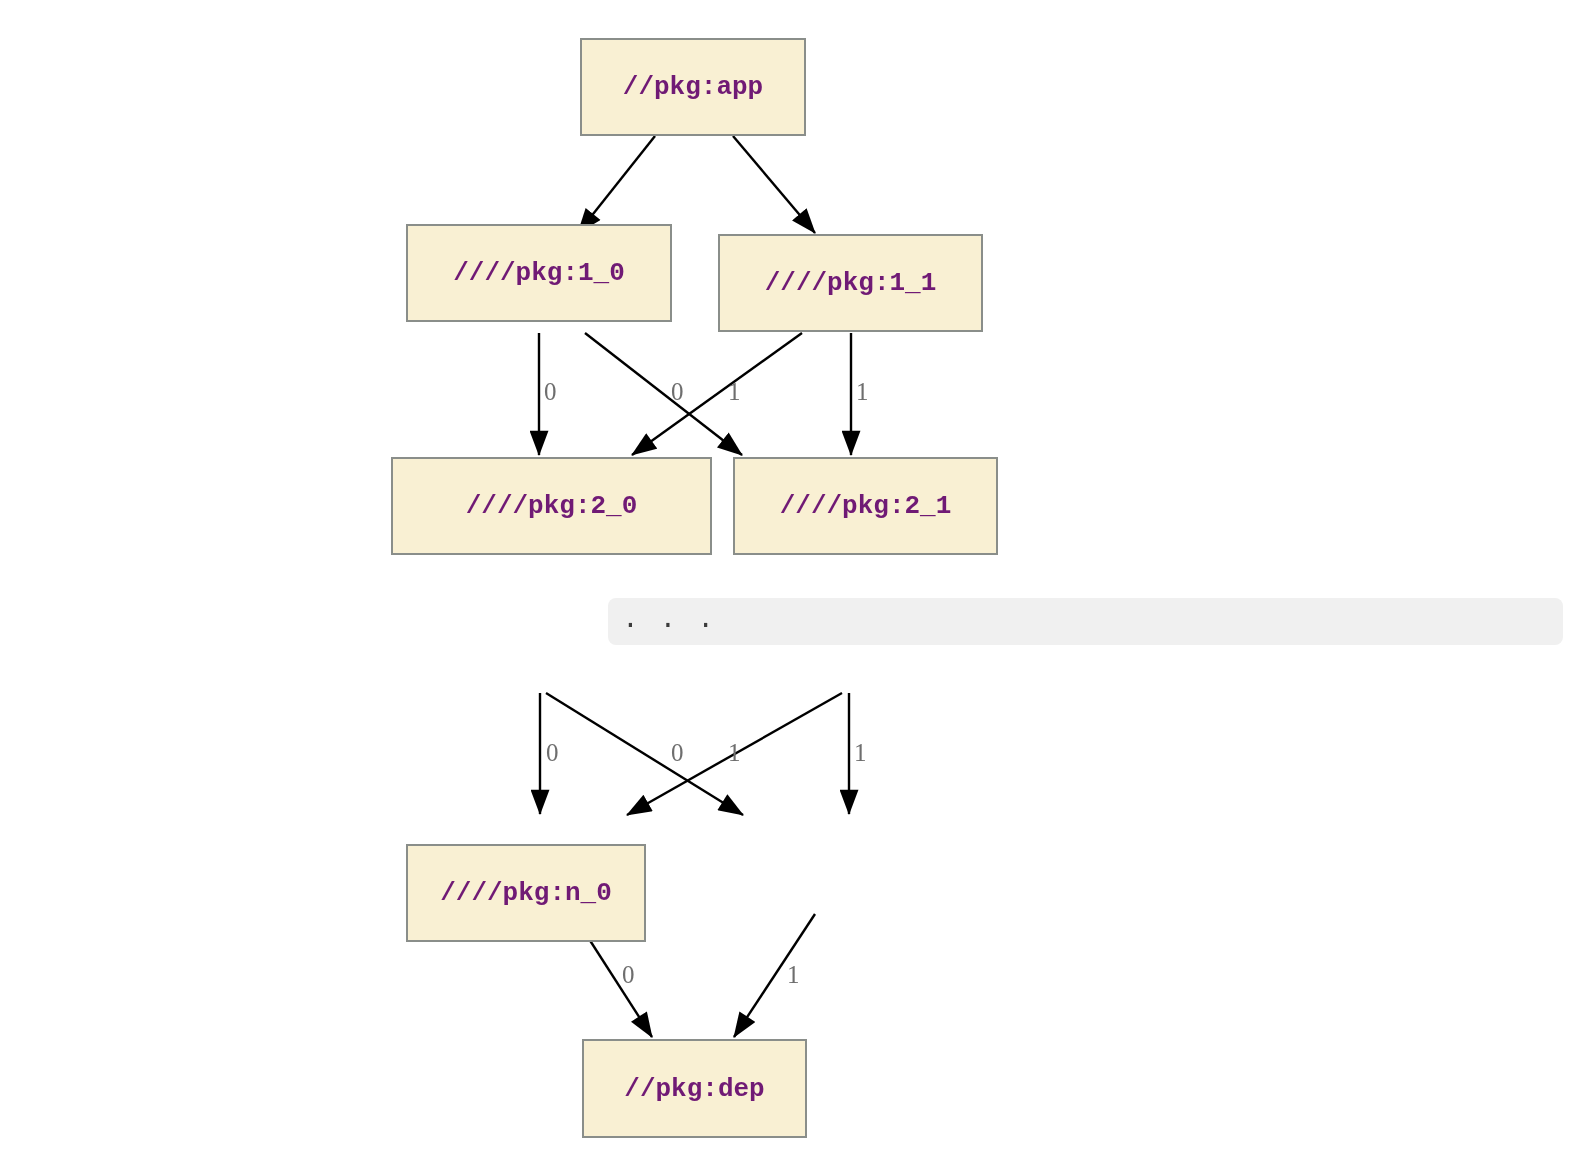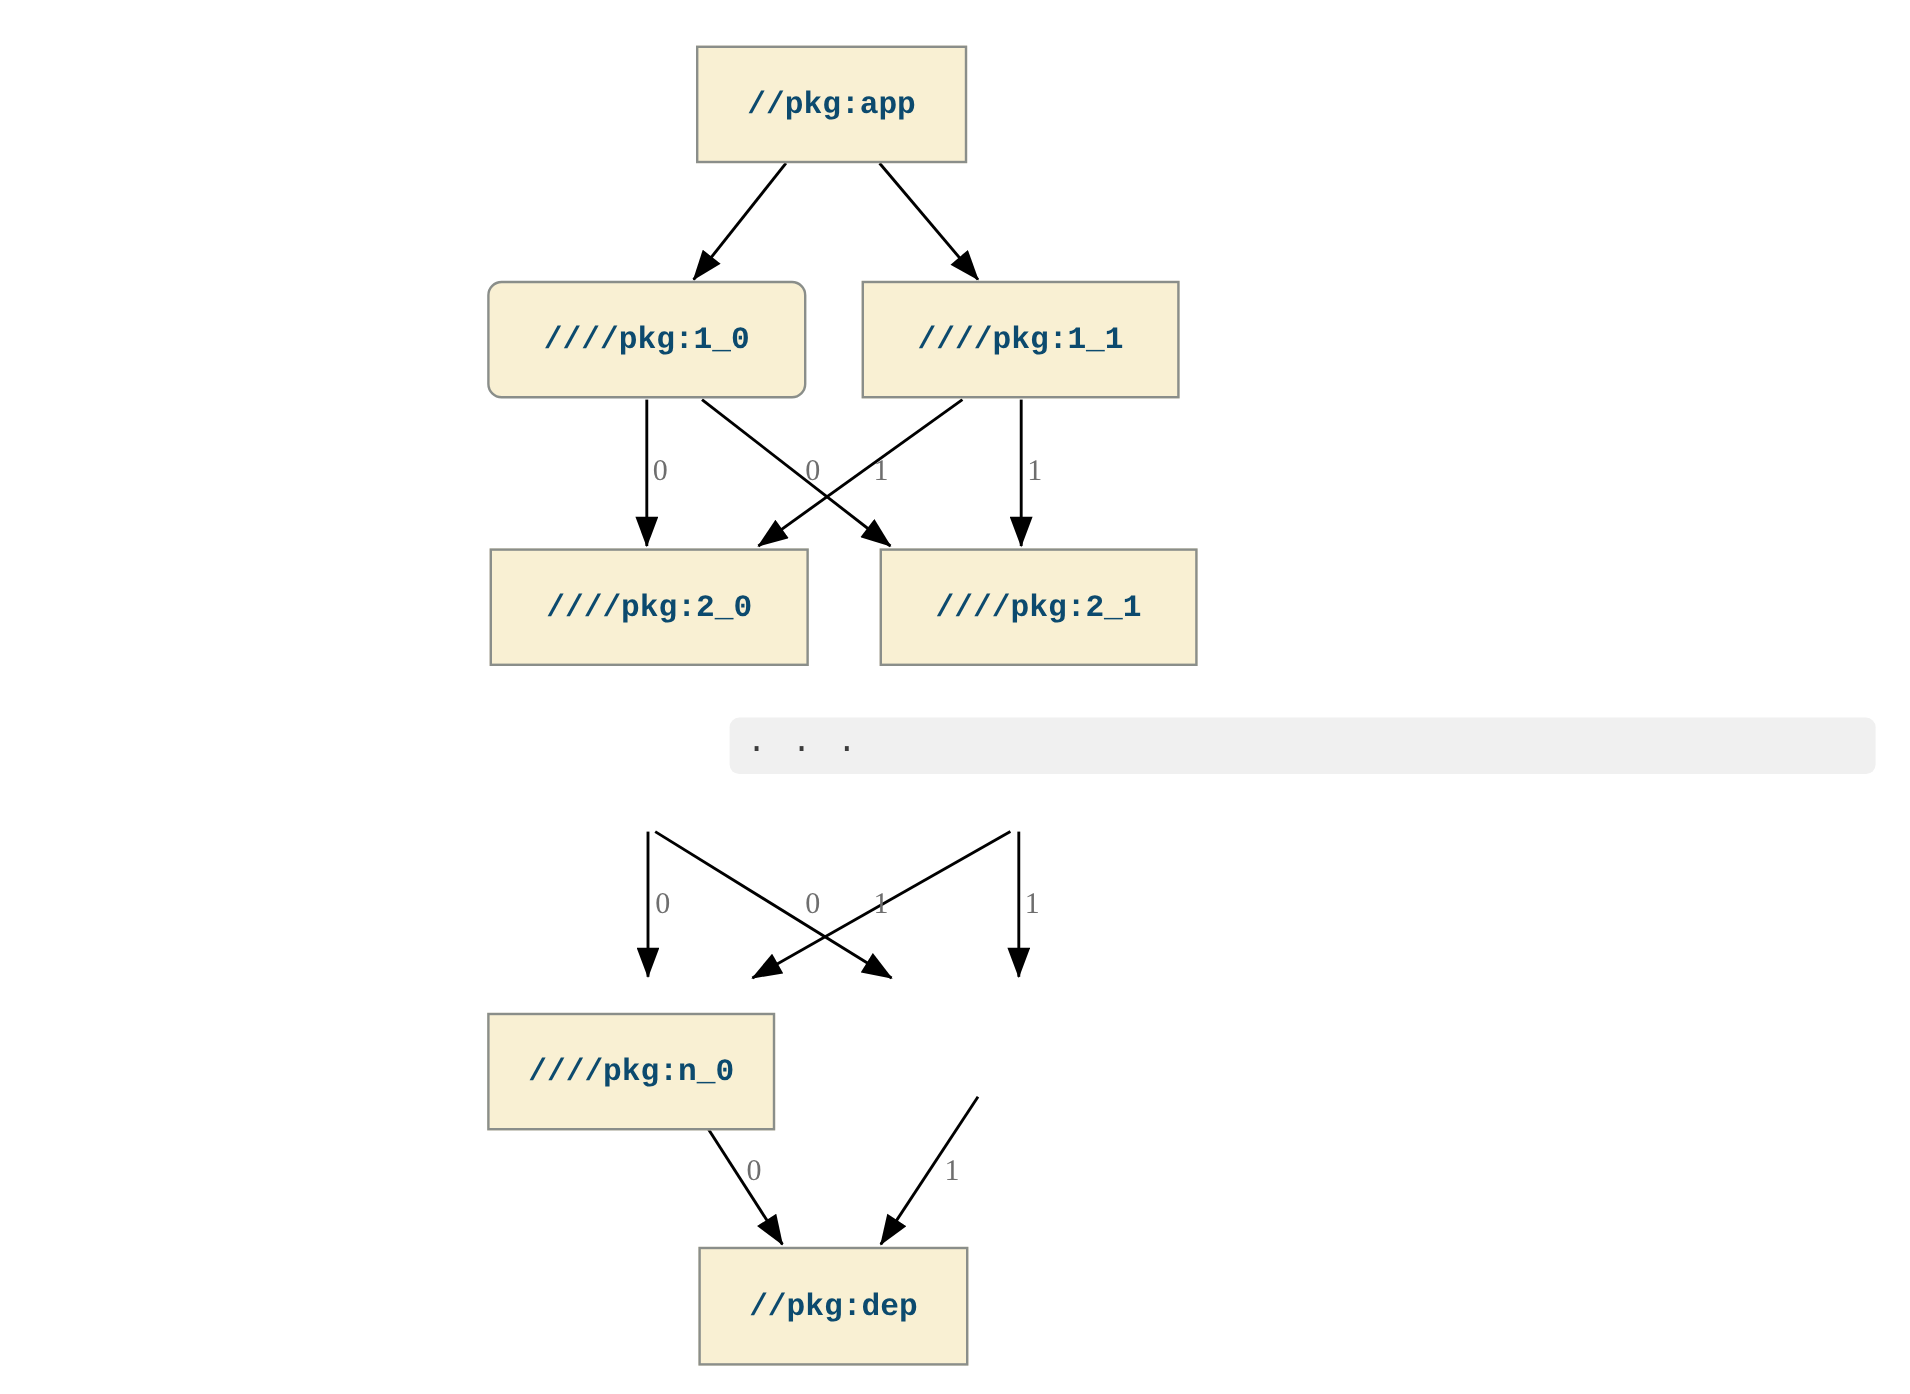--- a/index.html
+++ b/index.html
@@ -28,21 +28,21 @@
   .node {
     position: absolute;
     box-sizing: border-box;
     background: #F9F0D3;
     border: 2.5px solid #8A8E8A;
     display: flex;
     align-items: center;
     justify-content: center;
     font-size: 26px;
     font-weight: bold;
-    color: #0c4a6e;
+    color: #701a75;
     white-space: nowrap;
   }
   .band {
     position: absolute;
     left: 608px;
     top: 598px;
     width: 955px;
     height: 47px;
     box-sizing: border-box;
     background: #f0f0f0;
@@ -92,29 +92,29 @@
     <text class="edge-label" x="854" y="761">1</text>
 
     <text class="edge-label" x="622" y="983">0</text>
     <text class="edge-label" x="787" y="983">1</text>
   </svg>
 
   <div class="node" style="left:580px; top:38px; width:226px; height:98px;">
     <span>//pkg:app</span>
   </div>
 
-  <div class="node" style="left:406px; top:234px; width:266px; height:98px;border-radius:12px;">
+  <div class="node" style="left:406px; top:224px; width:266px; height:98px;">
     <span>////pkg:1_0</span>
   </div>
 
   <div class="node" style="left:718px; top:234px; width:265px; height:98px;">
     <span>////pkg:1_1</span>
   </div>
 
-  <div class="node" style="left:408px; top:457px; width:266px; height:98px;">
+  <div class="node" style="left:391px; top:457px; width:321px; height:98px;">
     <span>////pkg:2_0</span>
   </div>
 
   <div class="node" style="left:733px; top:457px; width:265px; height:98px;">
     <span>////pkg:2_1</span>
   </div>
 
   <div class="node" style="left:406px; top:816px; width:240px; height:98px;margin-top:28px;">
     <span>////pkg:n_0</span>
   </div>

